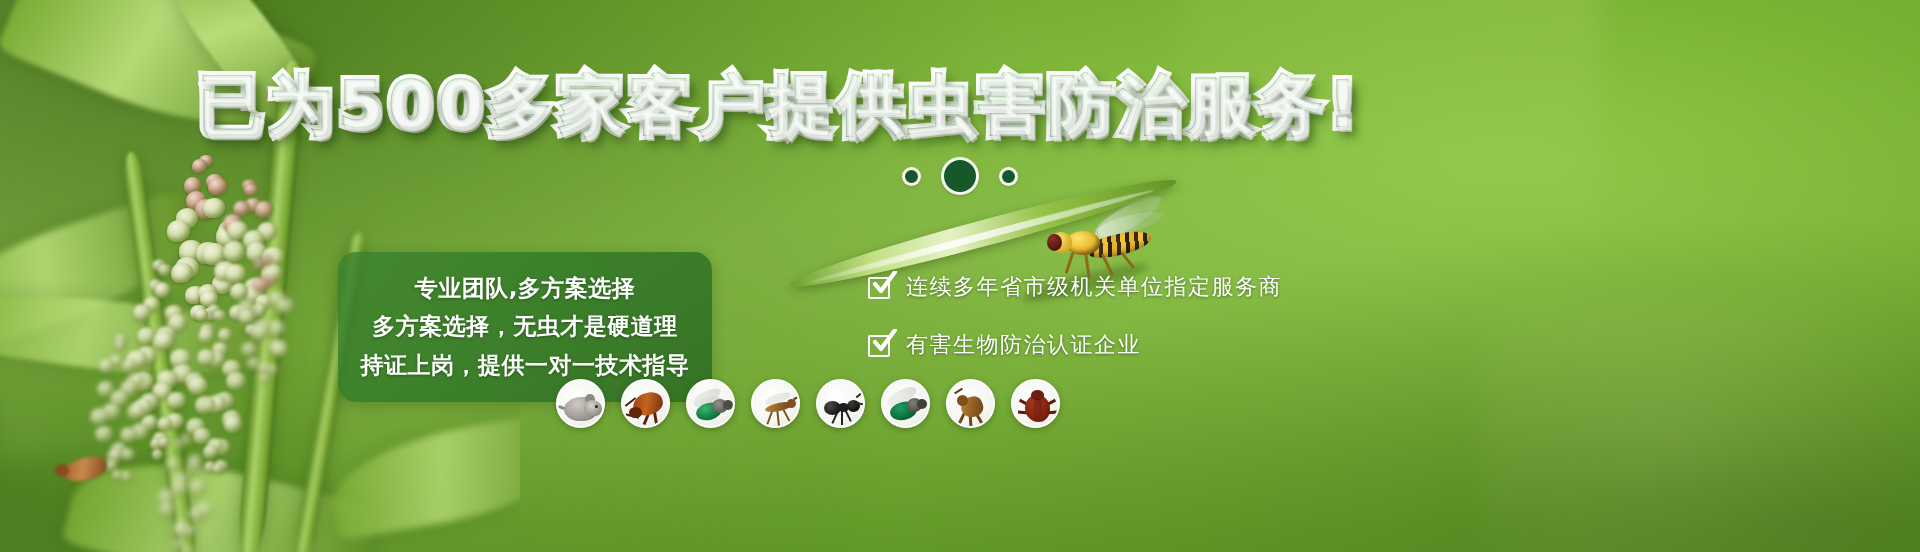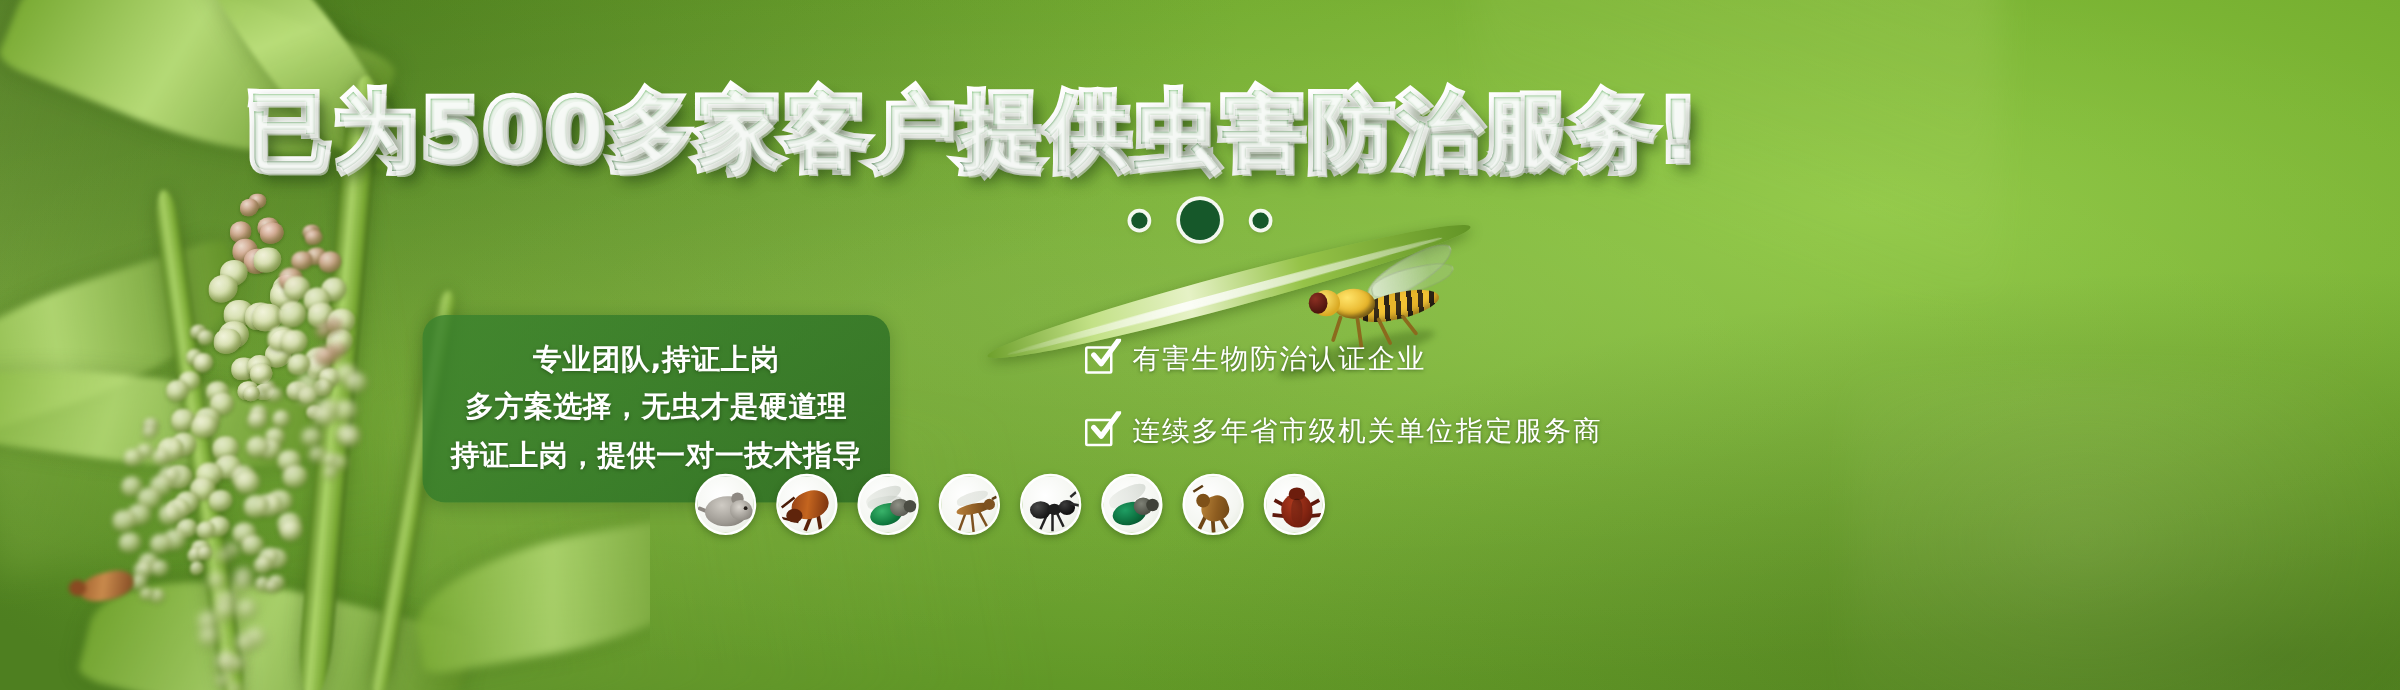--- a/index.html
+++ b/index.html
@@ -497,44 +497,44 @@
         <div class="eye"></div>
       <div class="leg lg1"></div>
         <div class="leg lg2"></div>
       <div class="leg lg3"></div>
         <div class="leg lg4"></div>
     </div>
   </div>
 
   <div class="panel"></div>
   <div class="panel-lines">
-    <div class="pline one">专业团队,持证上岗</div>
+    <div class="pline one">专业团队,多方案选择</div>
     <div class="pline two">多方案选择，无虫才是硬道理</div>
     <div class="pline three">持证上岗，提供一对一技术指导</div>
   </div>
 
   <div class="checks">
+    <div class="check-row">
+      <span class="cbox">
+        <span class="sq"></span>
+        <svg class="tick" viewBox="0 0 26 26" aria-hidden="true">
+          <path d="M4 13 L10 20 L24 1" fill="none" stroke="#ffffff" stroke-width="4.2" stroke-linecap="round" stroke-linejoin="round"></path>
+        </svg>
+      </span>
+      <span class="check-label">连续多年省市级机关单位指定服务商</span>
+    </div>
     <div class="check-row">
       <span class="cbox">
         <span class="sq"></span>
         <svg class="tick" viewBox="0 0 26 26" aria-hidden="true">
           <path d="M4 13 L10 20 L24 1" fill="none" stroke="#ffffff" stroke-width="4.2" stroke-linecap="round" stroke-linejoin="round"></path>
         </svg>
       </span>
       <span class="check-label">有害生物防治认证企业</span>
     </div>
-    <div class="check-row">
-      <span class="cbox">
-        <span class="sq"></span>
-        <svg class="tick" viewBox="0 0 26 26" aria-hidden="true">
-          <path d="M4 13 L10 20 L24 1" fill="none" stroke="#ffffff" stroke-width="4.2" stroke-linecap="round" stroke-linejoin="round"></path>
-        </svg>
-      </span>
-      <span class="check-label">连续多年省市级机关单位指定服务商</span>
-    </div>
   </div>
 
   <div class="pests">
     <span class="pest p-mouse">
       <span class="pb m-tail"></span>
         <span class="pb m-body"></span>
         <span class="pb m-ear"></span>
       <span class="pb m-head"></span>
         <span class="pb m-eye"></span>
     </span>

